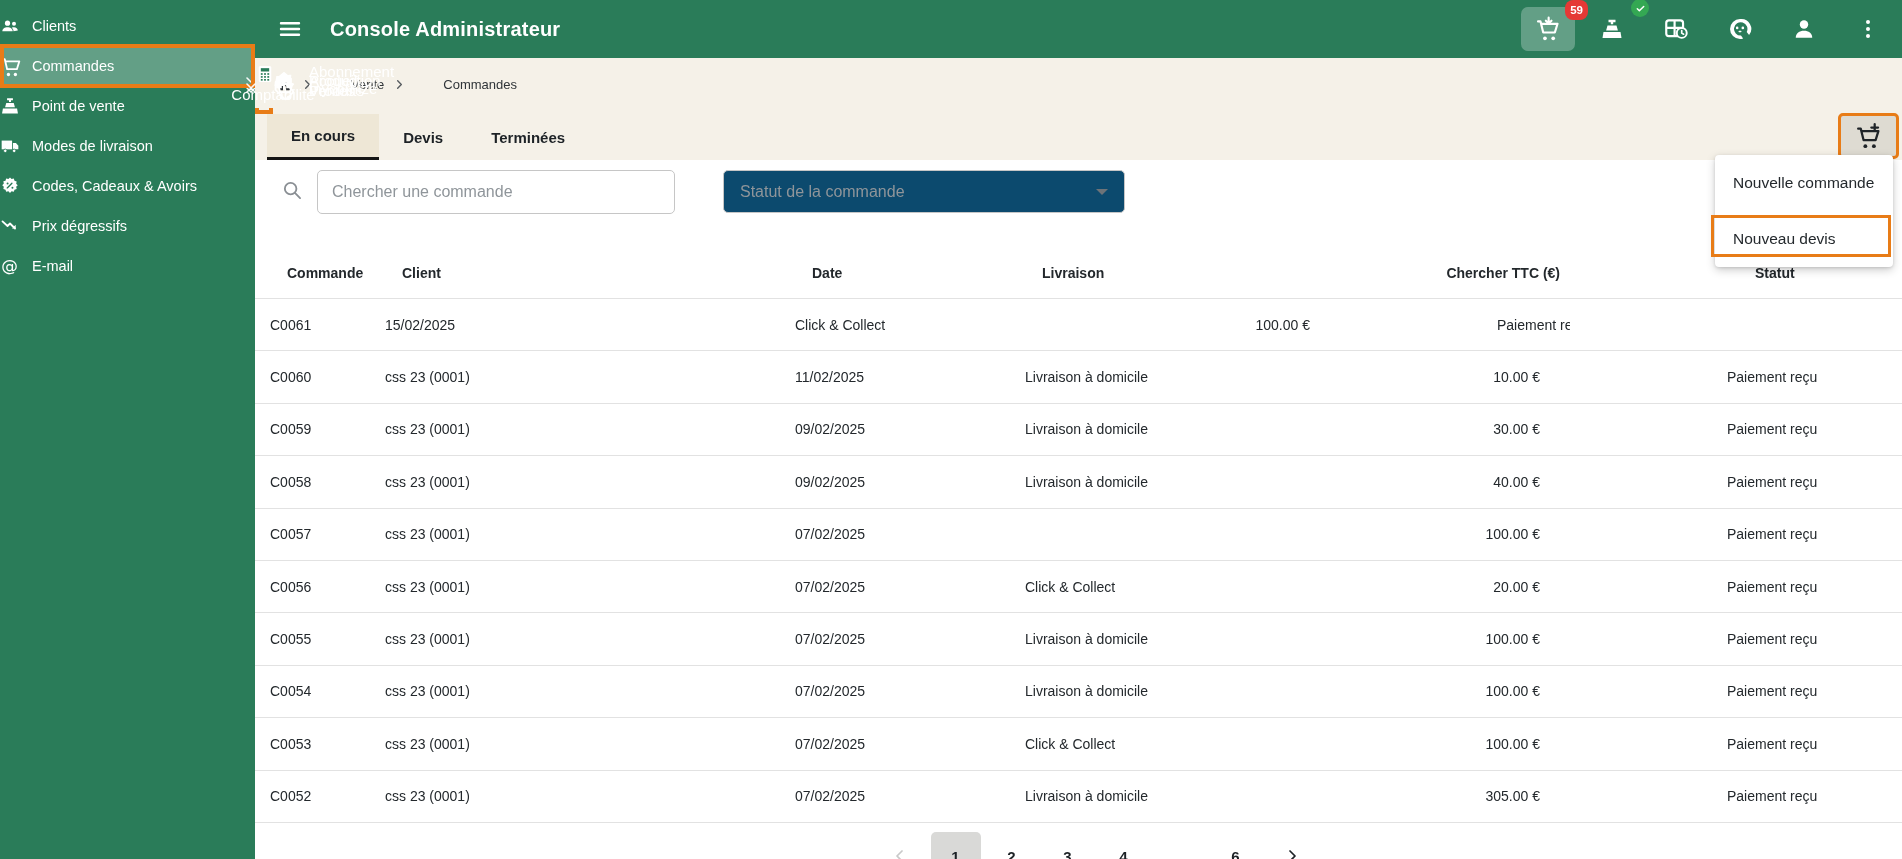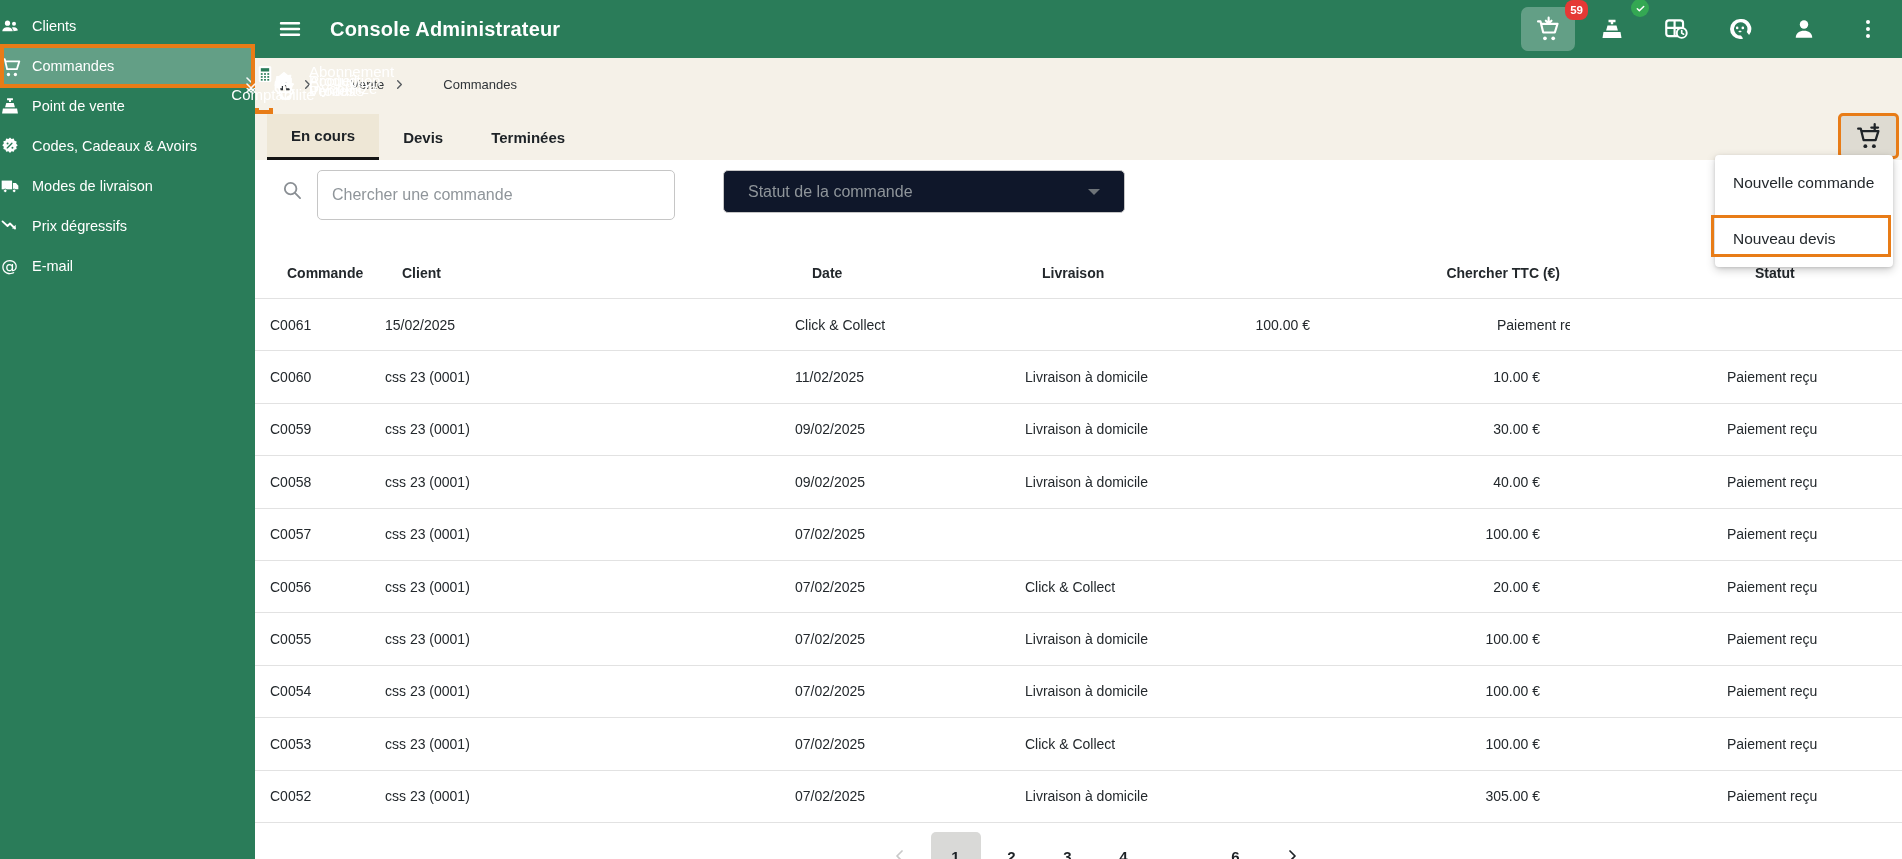--- a/index.html
+++ b/index.html
@@ -44,26 +44,26 @@
   .bc-home { width:15px; height:15px; color:#2f3438; cursor:pointer; }
   .bc-link { cursor:pointer;margin-left:28px; }
 
   .tabs { position:absolute; left:12px; top:56px; height:46px; display:flex; align-items:stretch; z-index:1; }
   .tab { display:flex; align-items:center; padding:0 24px; font-size:15px; font-weight:700; color:#1d2226; cursor:pointer; }
   .tab.active { background:#eee7d6; border-bottom:3px solid #151515; }
 
   .panel { position:absolute; left:0; right:0; top:102px; bottom:0; background:#fff; }
 
   .search-icon { position:absolute; left:26px; top:19px; width:22px; height:22px; color:#8a8f94; }
-  .search-input { position:absolute; left:62px; top:10px; width:358px; height:50px; border:1px solid #c6c6c6;
+  .search-input { position:absolute; left:62px; top:10px; width:358px; height:44px; border:1px solid #c6c6c6;
     border-radius:5px; background:#fff; padding:0 14px; font-size:16px; color:#23282c;
     font-family:"Liberation Sans","DejaVu Sans",sans-serif; outline:none; }
   .search-input::placeholder { color:#8f959a; }
   .status-select { position:absolute; left:468px; top:10px; width:402px; height:43px; border:1px solid #c6c6c6;
-    border-radius:5px; background:#0f172a; display:flex; align-items:center; padding:0 24px;
+    border-radius:5px; background:#0c4a6e; display:flex; align-items:center; padding:0 16px;
     font-size:16px; color:#8f959a; cursor:pointer; }
   .status-select .caret { margin-left:auto; width:0; height:0; border-left:6px solid transparent;
     border-right:6px solid transparent; border-top:6px solid #6d7378; }
 
   .thead { position:absolute; left:0; right:0; top:96px; height:34px; display:grid;
     grid-template-columns:115px 410px 230px 330px 230px 1fr; align-items:center;
     font-size:14px; font-weight:600; color:#23282c; }
   .thead .th { padding-left:32px; }
   .thead .th.c4 { text-align:right; padding-right:10px; }
   .thead .th.c5 { padding-left:185px; }
@@ -273,38 +273,38 @@
             <path d="M3.5 15h17l1 6h-19z" fill="currentColor"></path>
             <path d="M7.5 8.5h9l1.4 5h-11.8z" fill="currentColor"></path>
             <path d="M8.5 2.8h7v2.4h-2.3v2h-2.4v-2H8.5z" fill="currentColor"></path>
           </svg>
         </span>
         <span class="sb-label">Point de vente</span>
       </div>
       <div class="sb-item sub">
         <span class="icon sbi">
           <svg width="20" height="20" viewBox="0 0 24 24">
+            <path d="M2 5.5h12.5V16H2z" fill="currentColor"></path>
+            <path d="M15.5 8.5h3.6l2.9 3.2V16h-6.5z" fill="currentColor"></path>
+            <circle cx="6.3" cy="17.8" r="2.1" fill="currentColor" stroke="#2a7c59" stroke-width="1"></circle>
+            <circle cx="17" cy="17.8" r="2.1" fill="currentColor" stroke="#2a7c59" stroke-width="1"></circle>
+          </svg>
+        </span>
+        <span class="sb-label">Modes de livraison</span>
+      </div>
+      <div class="sb-item sub">
+        <span class="icon sbi">
+          <svg width="20" height="20" viewBox="0 0 24 24">
             <path d="m12 1.8 1.9 1.9 2.7-.6.8 2.6 2.6.8-.6 2.7L21.3 11l-1.9 1.9.6 2.7-2.6.8-.8 2.6-2.7-.6-1.9 1.9-1.9-1.9-2.7.6-.8-2.6-2.6-.8.6-2.7L2.7 11l1.9-1.9-.6-2.7 2.6-.8.8-2.6 2.7.6z" fill="currentColor"></path>
             <path d="m8.7 14.3 5.6-5.6" stroke="#2a7c59" stroke-width="1.6" stroke-linecap="round"></path>
             <circle cx="9.1" cy="9" r="1.2" fill="#2a7c59"></circle>
             <circle cx="14.9" cy="14" r="1.2" fill="#2a7c59"></circle>
           </svg>
         </span>
         <span class="sb-label">Codes, Cadeaux &amp; Avoirs</span>
-      </div>
-      <div class="sb-item sub">
-        <span class="icon sbi">
-          <svg width="20" height="20" viewBox="0 0 24 24">
-            <path d="M2 5.5h12.5V16H2z" fill="currentColor"></path>
-            <path d="M15.5 8.5h3.6l2.9 3.2V16h-6.5z" fill="currentColor"></path>
-            <circle cx="6.3" cy="17.8" r="2.1" fill="currentColor" stroke="#2a7c59" stroke-width="1"></circle>
-            <circle cx="17" cy="17.8" r="2.1" fill="currentColor" stroke="#2a7c59" stroke-width="1"></circle>
-          </svg>
-        </span>
-        <span class="sb-label">Modes de livraison</span>
       </div>
       <div class="sb-item sub">
         <span class="icon sbi">
           <svg width="20" height="20" viewBox="0 0 24 24">
             <path d="M3 6.5 9 12l3-3 6 6" fill="none" stroke="currentColor" stroke-width="2.2" stroke-linecap="round" stroke-linejoin="round"></path>
             <path d="M18.8 10.5V15h-4.5z" fill="currentColor"></path>
           </svg>
         </span>
         <span class="sb-label">Prix dégressifs</span>
       </div>

